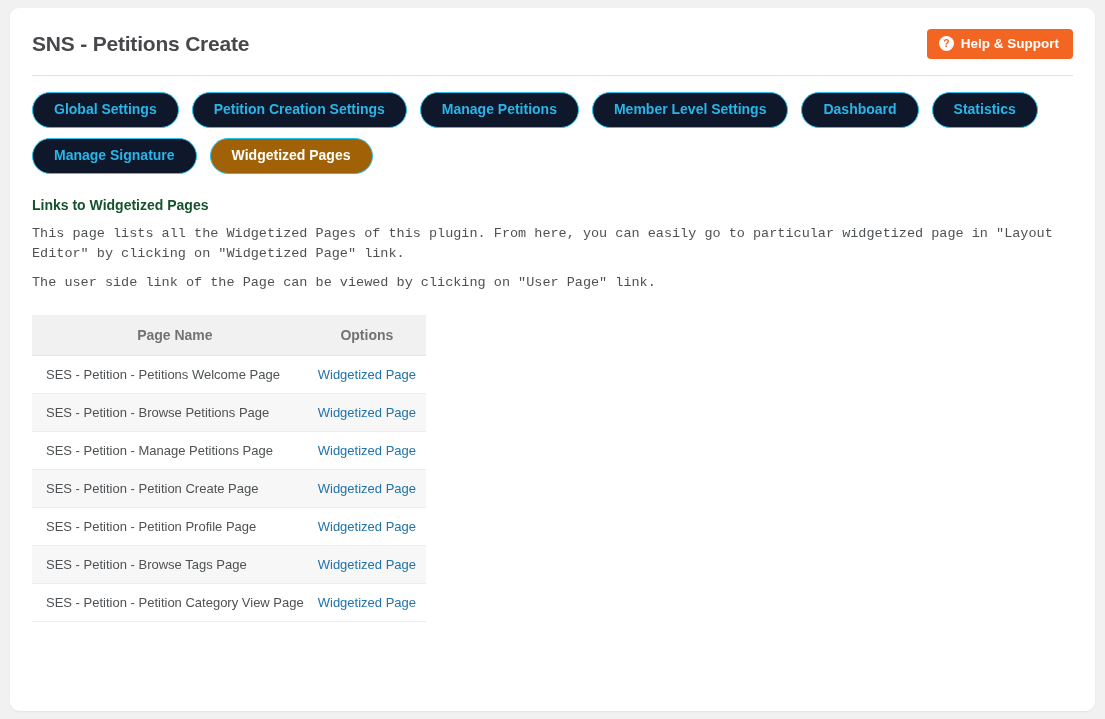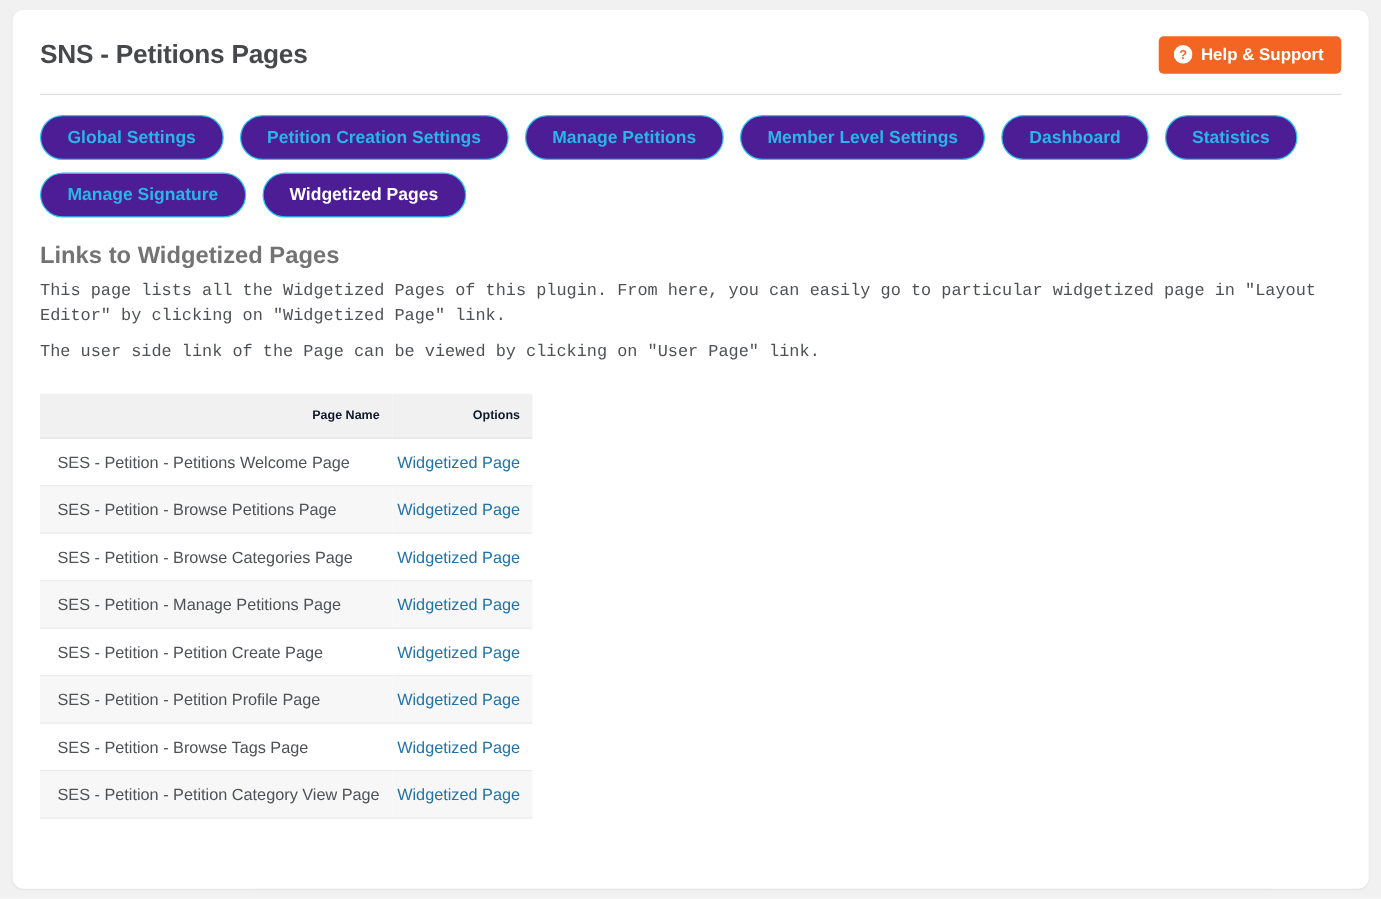--- a/index.html
+++ b/index.html
@@ -85,68 +85,68 @@
 
   
   .tabs {
     display: flex;
     flex-wrap: wrap;
     gap: 10px 13px;
     padding-top: 16px;
   }
   .tab {
     border: 1.5px solid #2ec2ef;
-    background: #4c1d95;
+    background: #0f172a;
     color: #2ab5e8;
     border-radius: 22px;
     font-family: "Liberation Sans", sans-serif;
     font-size: 14px;
     font-weight: bold;
     padding: 0 21px;
     height: 36px;
     line-height: 33px;
     cursor: pointer;
     white-space: nowrap;
     display: inline-block;
   }
   .tab.active {
-    background: #4c1d95;
+    background: #a16207;
     border-color: #22c3ef;
     color: #ffffff;
   }
 
   
   .section-title {
-    font-size: 19px;
-    font-weight: bold;
-    color: #737373;
+    font-size: 14px;
+    font-weight: bold;
+    color: #14532d;
     margin: 21px 0 0 0;
     line-height: 20px;
   }
   .section-desc {
     font-size: 13.5px;
     color: #4f5254;
     margin: 9px 0 0 0;
     line-height: 20px;
     font-family: Liberation Mono, monospace;
   }
 
   
   .links-table {
     margin-top: 22px;
     width: 386px;
     border-collapse: collapse;
     font-size: 13px;
   }
   .links-table th {
-    text-align: right;
+    text-align: center;
     background: #f1f1f1;
-    color: #0f172a;
-    font-weight: bold;
-    font-size: 10px;
+    color: #737373;
+    font-weight: bold;
+    font-size: 14px;
     padding: 12px 10px 12px 14px;
     border-bottom: 1px solid #e4e4e4;
   }
   .links-table th.col-options { padding-left: 4px; }
   .links-table td {
     padding: 11px 10px 11px 14px;
     color: #4f5254;
     border-bottom: 1px solid #ececec;
     vertical-align: middle;
     white-space: nowrap;
@@ -163,21 +163,21 @@
     margin-top: 24px;
   }
 </style>
 </head>
 <body>
 
 <div class="page-card">
   <div class="card-inner">
 
     <div class="header-row">
-      <h1 class="page-title">SNS - Petitions Pages</h1>
+      <h1 class="page-title">SNS - Petitions Create</h1>
       <button class="help-button">
         <span class="help-icon">
           <svg width="15" height="15" viewBox="0 0 16 16" aria-hidden="true">
             <circle cx="8" cy="8" r="8" fill="#ffffff"></circle>
             <text x="8" y="12.1" text-anchor="middle" font-family="Liberation Sans, sans-serif" font-size="11" font-weight="bold" fill="#f26522">?</text>
           </svg>
         </span>
         <span>Help &amp; Support</span>
       </button>
     </div>
@@ -209,24 +209,20 @@
       <tbody>
         <tr>
           <td>SES - Petition - Petitions Welcome Page</td>
           <td class="col-options"><a class="row-link">Widgetized Page</a></td>
         </tr>
         <tr>
           <td>SES - Petition - Browse Petitions Page</td>
           <td class="col-options"><a class="row-link">Widgetized Page</a></td>
         </tr>
         <tr>
-          <td>SES - Petition - Browse Categories Page</td>
-          <td class="col-options"><a class="row-link">Widgetized Page</a></td>
-        </tr>
-        <tr>
           <td>SES - Petition - Manage Petitions Page</td>
           <td class="col-options"><a class="row-link">Widgetized Page</a></td>
         </tr>
         <tr>
           <td>SES - Petition - Petition Create Page</td>
           <td class="col-options"><a class="row-link">Widgetized Page</a></td>
         </tr>
         <tr>
           <td>SES - Petition - Petition Profile Page</td>
           <td class="col-options"><a class="row-link">Widgetized Page</a></td>

